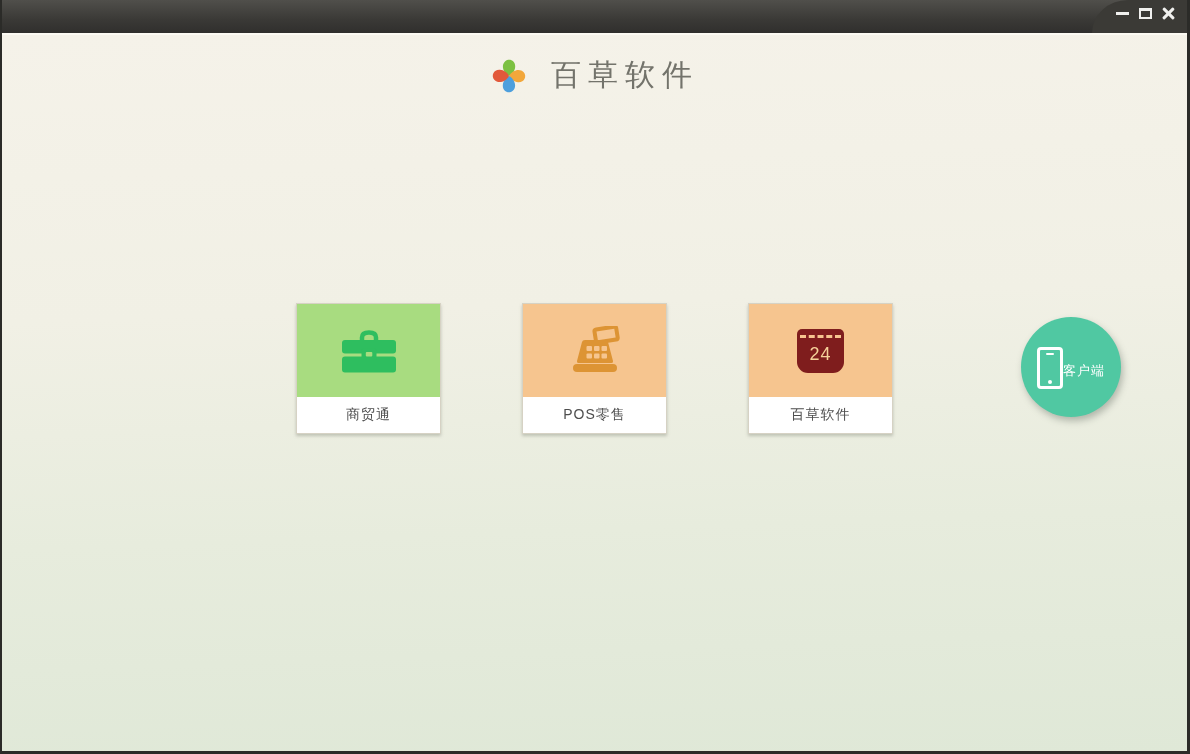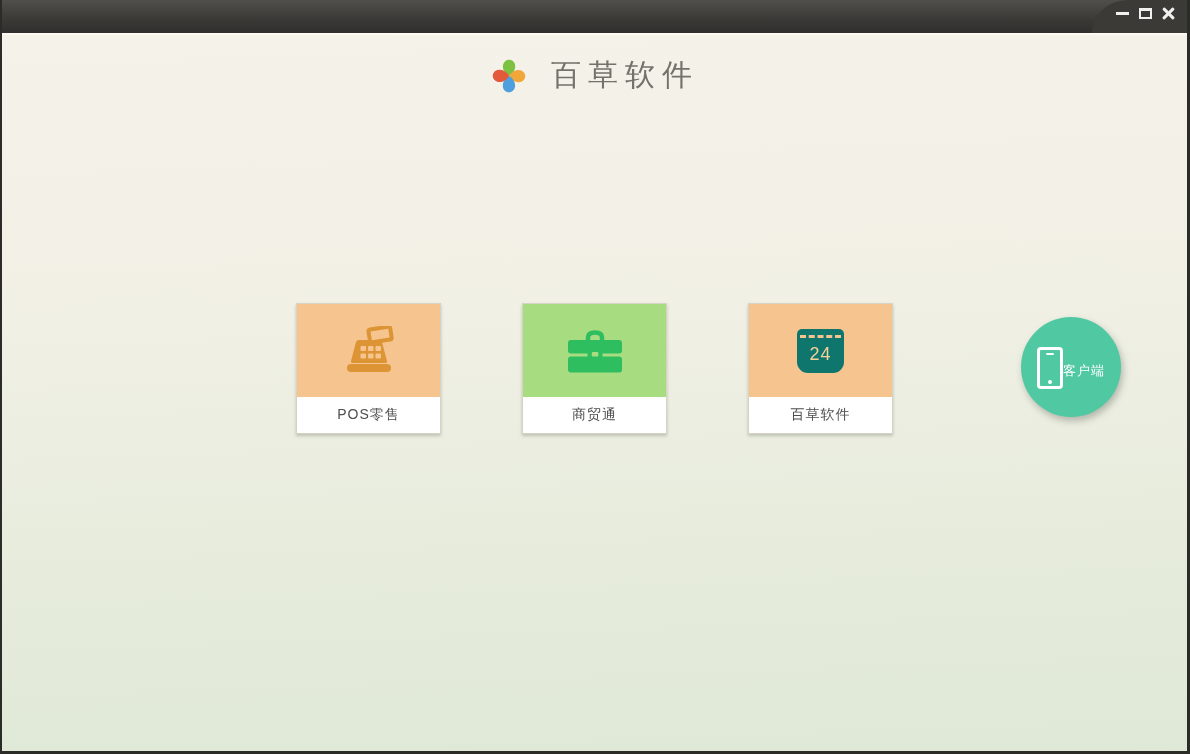--- a/index.html
+++ b/index.html
@@ -73,21 +73,21 @@
   .tile-orange { background:#f6c58f; }
   .tile-green  { background:#a8dc80; }
   .card-label {
     flex:1; display:flex; align-items:center; justify-content:center;
     font-size:14px; color:#4e4e4e; letter-spacing:1px; background:#fff;
   }
 
   
   .calendar {
     position:relative; width:47px; height:44px;
-    background:#0f766e; border-radius:5px 5px 11px 11px;
+    background:#7f1d1d; border-radius:5px 5px 11px 11px;
     display:flex; align-items:center; justify-content:center;text-align:right;
   }
   .calendar-dash {
     position:absolute; top:6px; left:3px; right:3px;
     border-top:3px dashed #f6c58f;
   }
   .calendar-num {
     margin-top:8px; font-size:18px; color:#f5d199; letter-spacing:1px;
   }
 
@@ -143,20 +143,33 @@
         </defs>
         <use href="#petal" fill="#7cc142"></use>
         <use href="#petal" fill="#f2a73b" transform="rotate(90 20 20)"></use>
         <use href="#petal" fill="#4d9fdd" transform="rotate(180 20 20)"></use>
         <use href="#petal" fill="#e2593b" transform="rotate(270 20 20)"></use>
       </svg>
       <span class="brand-name">百草软件</span>
     </div>
 
     <div class="cards">
+
+      <div class="card">
+        <div class="tile tile-green">
+          <svg width="58" height="46" viewBox="0 0 58 46">
+            <path d="M22 13 V9.5 Q22 4.5 29 4.5 Q36 4.5 36 9.5 V13" fill="none" stroke="#2ebe5f" stroke-width="4.5" stroke-linecap="round"></path>
+            <rect x="2" y="12" width="54" height="13.5" rx="3" fill="#2ebe5f"></rect>
+            <rect x="2" y="28.5" width="54" height="16" rx="3" fill="#2ebe5f"></rect>
+            <rect x="21.5" y="20.5" width="15" height="11.5" rx="2.5" fill="#2ebe5f"></rect>
+            <rect x="25.8" y="24" width="6.5" height="4.5" rx="1" fill="#a8dc80"></rect>
+          </svg>
+        </div>
+        <div class="card-label">商贸通</div>
+      </div>
 
       <div class="card">
         <div class="tile tile-orange">
           <svg width="60" height="50" viewBox="0 0 60 50">
             <rect x="30" y="2" width="22" height="13" rx="2" fill="none" stroke="#dd9434" stroke-width="4" transform="rotate(-9 41 8)"></rect>
             <path fill="#dd9434" d="M20 14 Q17.5 14 17 16 L12 35 Q11.5 37 13.5 37 L46.5 37 Q48.5 37 48 35 L43 16 Q42.5 14 40 14 Z"></path>
             <rect x="8" y="38" width="44" height="8" rx="4" fill="#dd9434"></rect>
             <g fill="#f6c58f">
               <rect x="21.5" y="20" width="5.5" height="5" rx="1"></rect>
               <rect x="29" y="20" width="5.5" height="5" rx="1"></rect>
@@ -164,33 +177,20 @@
               <rect x="21.5" y="27.5" width="5.5" height="5" rx="1"></rect>
               <rect x="29" y="27.5" width="5.5" height="5" rx="1"></rect>
               <rect x="36.5" y="27.5" width="5.5" height="5" rx="1"></rect>
             </g>
           </svg>
         </div>
         <div class="card-label">POS零售</div>
       </div>
 
       <div class="card">
-        <div class="tile tile-green">
-          <svg width="58" height="46" viewBox="0 0 58 46">
-            <path d="M22 13 V9.5 Q22 4.5 29 4.5 Q36 4.5 36 9.5 V13" fill="none" stroke="#2ebe5f" stroke-width="4.5" stroke-linecap="round"></path>
-            <rect x="2" y="12" width="54" height="13.5" rx="3" fill="#2ebe5f"></rect>
-            <rect x="2" y="28.5" width="54" height="16" rx="3" fill="#2ebe5f"></rect>
-            <rect x="21.5" y="20.5" width="15" height="11.5" rx="2.5" fill="#2ebe5f"></rect>
-            <rect x="25.8" y="24" width="6.5" height="4.5" rx="1" fill="#a8dc80"></rect>
-          </svg>
-        </div>
-        <div class="card-label">商贸通</div>
-      </div>
-
-      <div class="card">
         <div class="tile tile-orange">
           <div class="calendar">
             <span class="calendar-dash"></span>
             <span class="calendar-num">24</span>
           </div>
         </div>
         <div class="card-label">百草软件</div>
       </div>
 
     </div>

